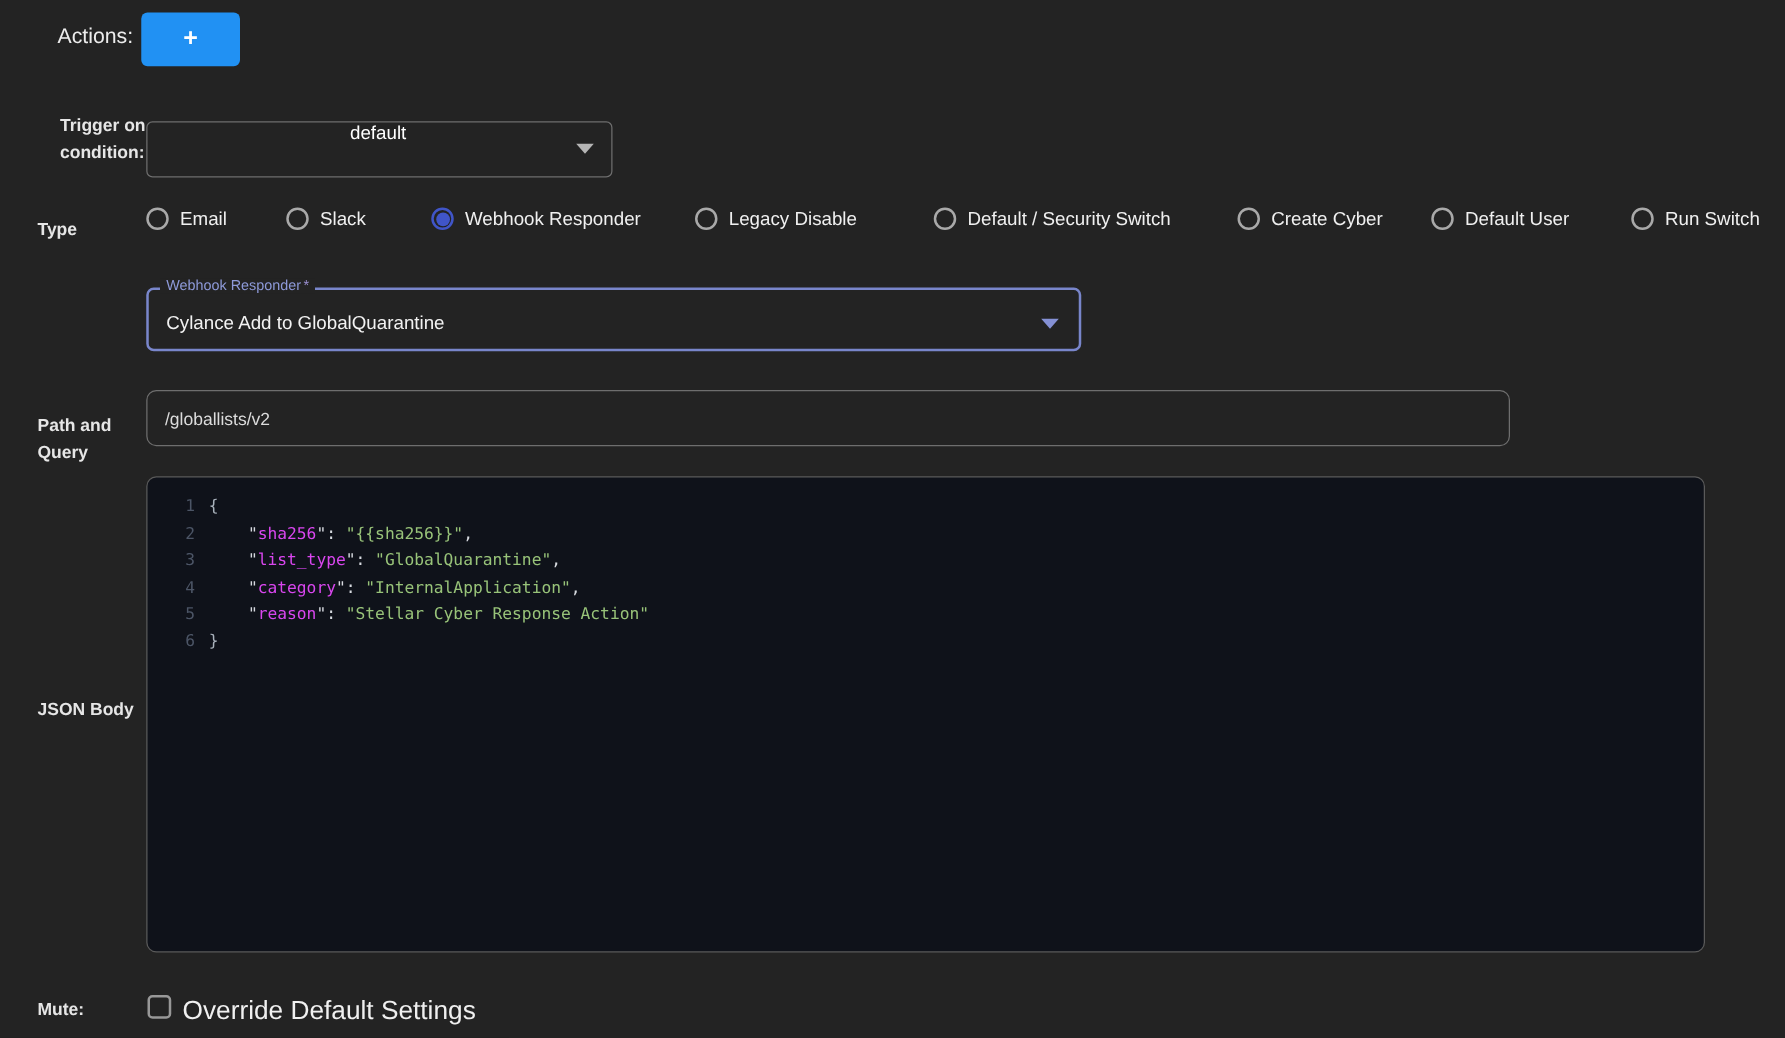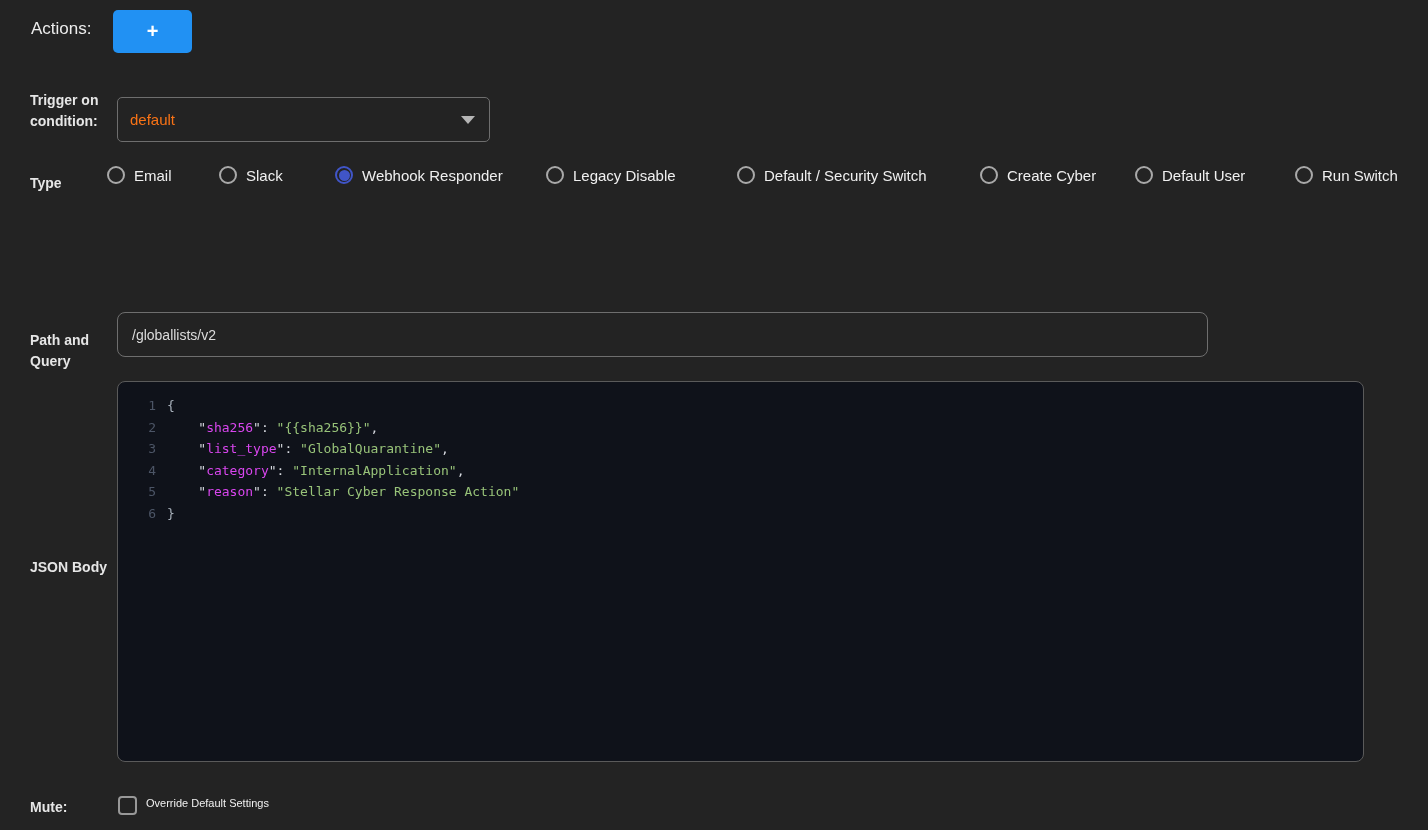--- a/index.html
+++ b/index.html
@@ -5,40 +5,40 @@
   html,body{margin:0;padding:0;background:#232323;}
   *{box-sizing:border-box;}
   .stage{
     position:relative;width:1428px;height:830px;background:#232323;
     font-family:"Liberation Sans",sans-serif;color:#e8e8e8;overflow:hidden;
   }
   .abs{position:absolute;}
   .field-label{font-size:14px;font-weight:700;color:#e6e6e6;line-height:21px;width:82px;}
 
   
-  .actions-label{left:31px;top:19px;font-size:17px;color:#ececec;}
+  .actions-label{left:46px;top:19px;font-size:17px;color:#ececec;}
   .plus-btn{
     left:113px;top:10px;width:79px;height:43px;background:#2191f3;border:none;
     border-radius:5px;color:#ffffff;font-size:20px;font-weight:700;cursor:pointer;
     display:flex;align-items:center;justify-content:center;font-family:"Liberation Sans",sans-serif;
   }
 
   
-  .trigger-label{left:30px;top:90px;}
+  .trigger-label{left:48px;top:90px;}
   .select-box{
     background:transparent;border:1px solid #6e6e6e;border-radius:5px;
-    display:flex;align-items:center;color:#f97316;font-size:15px;cursor:pointer;
+    display:flex;align-items:center;color:#ffffff;font-size:15px;cursor:pointer;flex-direction:column;
   }
   .trigger-select{left:117px;top:97px;width:373px;height:45px;padding:0 14px 0 12px;}
   .caret{width:0;height:0;border-left:7px solid transparent;border-right:7px solid transparent;
     border-top:8px solid #b5b5b5;margin-left:auto;}
 
   
   .type-label{left:30px;top:173px;}
-  .radio-row{left:107px;top:166px;width:1311px;height:30px;}
+  .radio-row{left:117px;top:166px;width:1311px;height:30px;}
   .radio-item{position:absolute;top:0;display:flex;align-items:center;cursor:pointer;white-space:nowrap;}
   .radio-circle{width:18px;height:18px;border:2px solid #a9a9a9;border-radius:50%;
     display:flex;align-items:center;justify-content:center;flex:0 0 auto;}
   .radio-label{margin-left:9px;font-size:15px;color:#f0f0f0;}
   .radio-item.selected .radio-circle{border-color:#4055c8;}
   .radio-item.selected .radio-circle::after{content:"";width:11px;height:11px;border-radius:50%;background:#4055c8;}
   .radio-item:nth-child(1){left:0px;}
   .radio-item:nth-child(2){left:112px;}
   .radio-item:nth-child(3){left:228px;}
   .radio-item:nth-child(4){left:439px;}
@@ -81,21 +81,21 @@
   .tk-k{color:#d946ef;}   
   .tk-s{color:#98c379;}   
   .tk-q{color:#d7dae0;}   
   .tk-p{color:#d7dae0;}   
   .tk-br{color:#a9b2bc;}  
 
   
   .mute-label{left:30px;top:797px;}
   .mute-check{left:118px;top:796px;width:19px;height:19px;border:2px solid #989898;border-radius:4px;
     background:transparent;cursor:pointer;}
-  .mute-check-label{left:146px;top:797px;font-size:11px;color:#f0f0f0;cursor:pointer;}
+  .mute-check-label{left:146px;top:797px;font-size:21px;color:#f0f0f0;cursor:pointer;}
 </style>
 </head>
 <body>
 
 <div class="stage">
 
   <div class="abs actions-label">Actions:</div>
   <button class="abs plus-btn">
     <span>+</span>
   </button>
@@ -135,20 +135,27 @@
     <div class="radio-item">
       <span class="radio-circle"></span>
       <span class="radio-label">Default User</span>
     </div>
     <div class="radio-item">
       <span class="radio-circle"></span>
       <span class="radio-label">Run Switch</span>
     </div>
   </div>
 
+  <div class="abs webhook-select">
+    <span class="webhook-float">
+      <span>Webhook Responder</span><span class="req">*</span>
+    </span>
+    <span>Cylance Add to GlobalQuarantine</span>
+    <span class="caret caret-purple"></span>
+  </div>
 
   <div class="abs field-label path-label">Path and Query</div>
   <div class="abs path-input">
     <span>/globallists/v2</span>
   </div>
 
   <div class="abs field-label json-label">JSON Body</div>
   <div class="abs code-editor">
     <div id="code-lines">
         <div class="code-line"><span class="line-num">1</span><span class="line-code"><span class="tk-br">{</span></span></div>

